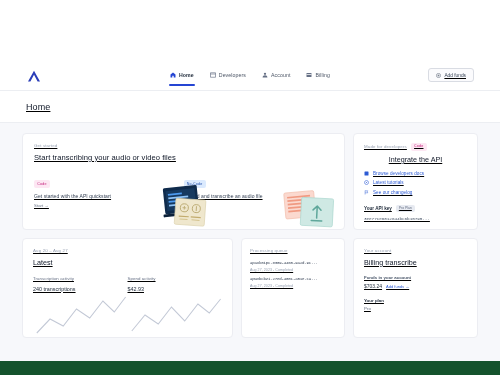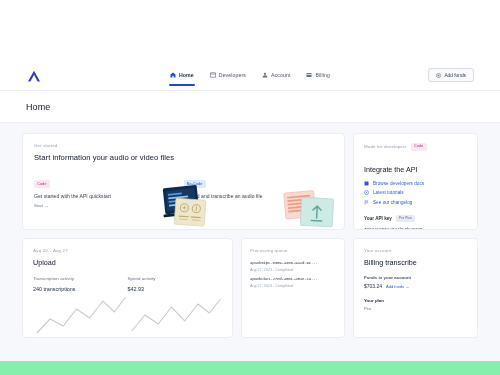--- a/index.html
+++ b/index.html
@@ -3,21 +3,21 @@
 <meta charset="utf-8">
 <style>
   * { box-sizing: border-box; margin: 0; padding: 0; }
   html, body {
     width: 500px; height: 375px;
     overflow: hidden;
     background: #ffffff;
     font-family: "Liberation Sans", sans-serif;
     -webkit-font-smoothing: antialiased;
   }
-  .viewport { width: 500px; height: 375px; position: relative; background:#86efac; overflow:hidden; }
+  .viewport { width: 500px; height: 375px; position: relative; background:#14532d; overflow:hidden;text-decoration:underline; }
 
   
   .top-gap { height: 60px; background:#ffffff; }
 
   
   .navbar {
     height: 30px;
     background:#ffffff;
     display:flex; align-items:center;
     padding: 0 26px;
@@ -100,21 +100,21 @@
   .gs-sub { font-size:5px; color:#344054; margin-top:4.5px; letter-spacing:.05px; }
   .gs-start { font-size:4.2px; color:#667085; margin-top:4px; letter-spacing:.1px; }
 
   
   .illus-left { position:absolute; left:128px; bottom:0; width:72px; height:46px; }
   .illus-right { position:absolute; left:260px; bottom:0; width:56px; height:42px; }
 
   
   .card-api { flex:1 1 auto; height:97px; padding:9px 10px 0 10px; }
   .api-eyebrow { display:flex; align-items:center; gap:4px; }
-  .api-title { font-size:7.2px; color:#101828; margin-top:14px; }
+  .api-title { font-size:7.2px; color:#101828; margin-top:4px;text-align:center; }
   .api-links { margin-top:7px; display:flex; flex-direction:column; gap:4.5px; }
   .api-link { display:flex; align-items:center; gap:4px; font-size:4.6px; color:#2d5bd4; letter-spacing:.05px; }
   .al-ico { width:5px; height:5px; display:flex; align-items:center; justify-content:center; }
   .al-ico svg { display:block; }
 
   .api-key-label { display:flex; align-items:center; gap:4px; margin-top:10px; }
   .akl-text { font-size:4.6px; color:#1d2939; font-weight:bold; }
   .badge-pro { background:#e7eaf1; color:#667085; font-size:3.4px; padding:2px 3px; border-radius:2px; line-height:1; }
   .api-key-val {
     font-family:"Liberation Mono", monospace;
@@ -222,21 +222,21 @@
     <div class="page-title">Home</div>
   </div>
   <div class="head-rule"></div>
 
   <div class="content">
 
     <div class="row">
 
       <div class="card card-getstarted">
         <div class="eyebrow">Get started</div>
-        <div class="gs-title">Start information your audio or video files</div>
+        <div class="gs-title">Start transcribing your audio or video files</div>
 
         <div class="gs-cols">
           <div class="gs-col">
             <span class="badge badge-code">Code</span>
             <div class="gs-sub">Get started with the API quickstart</div>
             <div class="gs-start">Start →</div>
           </div>
           <div class="gs-col">
             <span class="badge badge-nocode">No-Code</span>
             <div class="gs-sub">Upload and transcribe an audio file</div>
@@ -328,21 +328,21 @@
           <span class="badge-pro">Pro Plan</span>
         </div>
         <div class="api-key-val">3ee77ce6812644bc6b15795...</div>
       </div>
     </div>
 
     <div class="row row-2">
 
       <div class="card card-reports">
         <div class="eyebrow">Aug 20 – Aug 27</div>
-        <div class="r-title">Upload</div>
+        <div class="r-title">Latest</div>
         <div class="metrics">
           <div class="metric">
             <div class="m-label">Transcription activity</div>
             <div class="m-value">240 transcriptions</div>
           </div>
           <div class="metric">
             <div class="m-label">Spend activity</div>
             <div class="m-value">$42.93</div>
           </div>
         </div>

